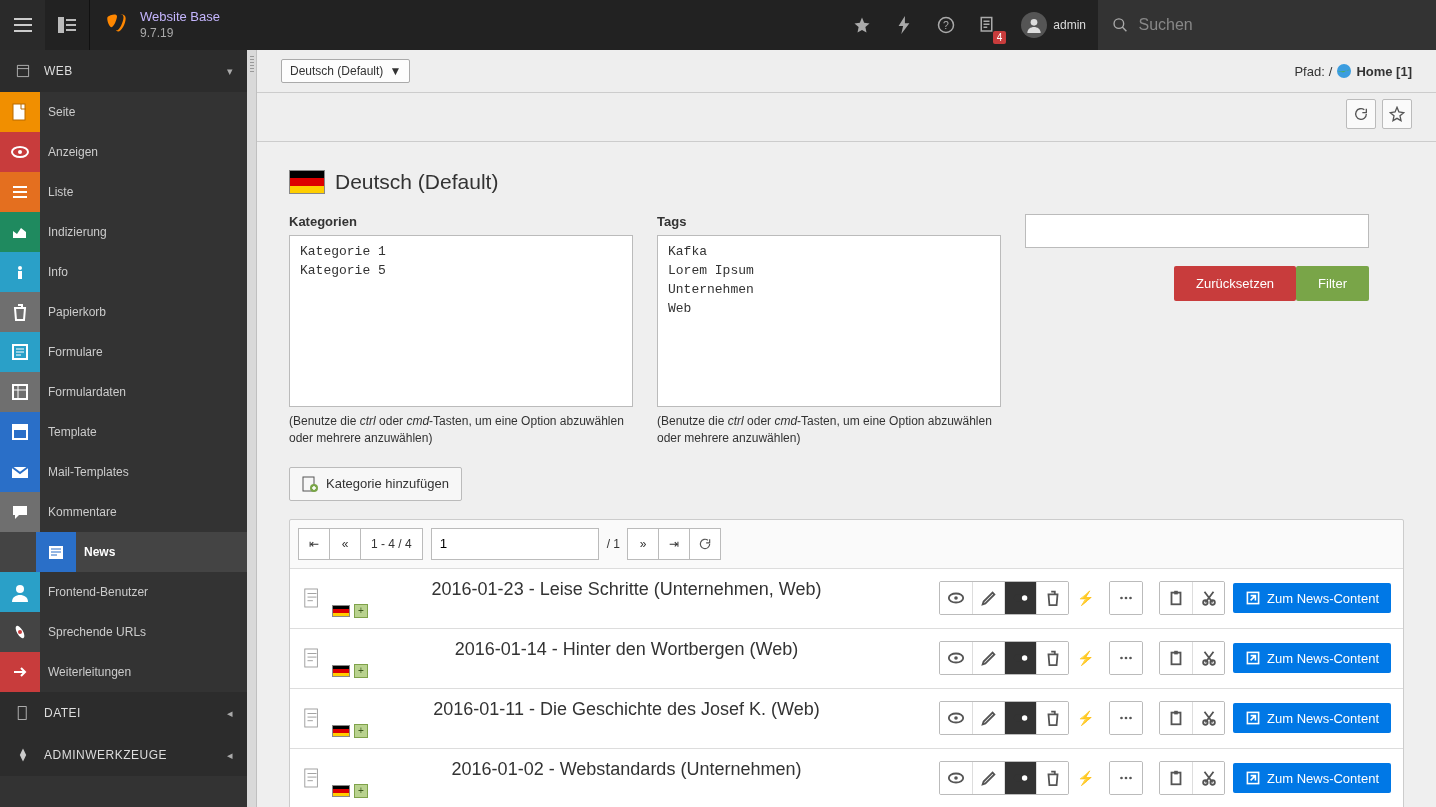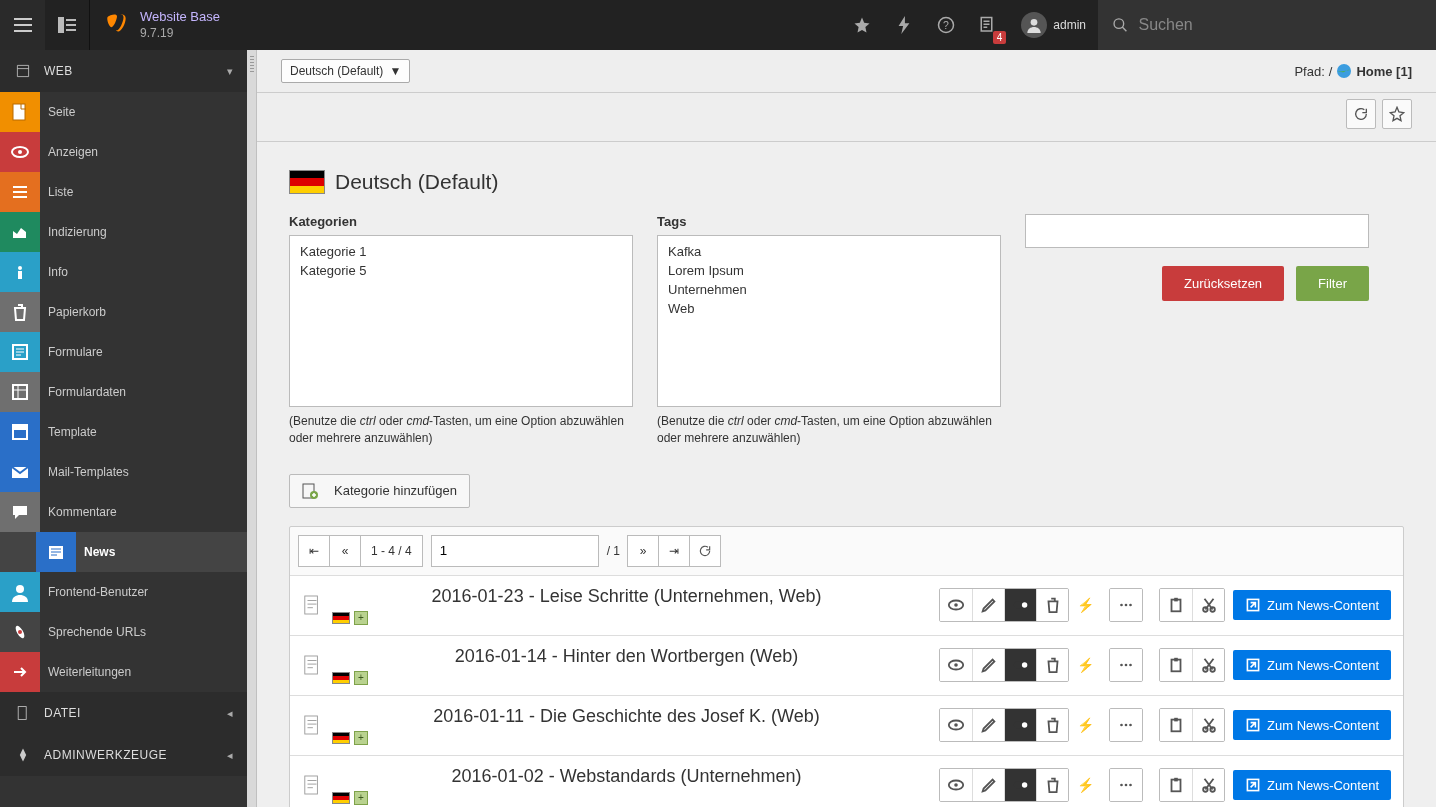--- a/index.html
+++ b/index.html
@@ -51,30 +51,30 @@
   
   .content { padding:28px 32px;}
   .sec-title { display:flex; align-items:center; gap:10px; font-size:21px; font-weight:normal; margin-bottom:20px;}
   .flag-de { width:36px; height:24px; background:linear-gradient(#000 0 33.3%, #dd0000 33.3% 66.6%, #ffce00 66.6% 100%); border:1px solid #888;}
   .flag-sm { width:18px; height:12px; background:linear-gradient(#000 0 33.3%, #dd0000 33.3% 66.6%, #ffce00 66.6% 100%); border:1px solid #888; display:inline-block; vertical-align:middle;}
 
   .filter-row { display:flex; gap:24px; }
   .filter-col { display:flex; flex-direction:column; }
   .filter-col label { font-weight:bold; font-size:13px; margin-bottom:6px;}
   .multiselect { border:1px solid #bbb; background:#fff; width:344px; height:172px; padding:6px; font-size:13px; overflow:auto;}
-  .multiselect .opt { padding:2px 4px; cursor:pointer;}
+  .multiselect .opt { padding:2px 4px; cursor:pointer;font-family:Liberation Mono, monospace;}
   .help { font-size:12px; color:#333; width:344px; margin-top:6px; line-height:1.4;}
   .help .k { font-style:italic;}
   .search-field { border:1px solid #bbb; background:#fff; width:344px; height:34px; padding:4px 8px; font-size:13px;}
-  .btn-row { display:flex; gap:12px; margin-top:18px; justify-content:flex-end; width:344px;}
+  .btn-row { display:flex; margin-top:18px; justify-content:flex-end; width:344px;}
   .btn { border:none; padding:10px 22px; font-size:13px; color:#fff; cursor:pointer; border-radius:2px;}
   .btn-danger { background:#c83c3c;}
   .btn-success { background:#79a548;}
 
-  .add-cat { margin-top:27px; border:1px solid #bbb; background:#f7f7f7; padding:8px 12px; font-size:13px; display:inline-flex; align-items:center; gap:16px; cursor:pointer; border-radius:2px;}
+  .add-cat { margin-top:20px; border:1px solid #bbb; background:#f7f7f7; padding:8px 12px; font-size:13px; display:inline-flex; align-items:center; gap:8px; cursor:pointer; border-radius:2px;}
 
   
   .records { margin-top:18px; border:1px solid #ccc; border-radius:2px; background:#fafafa;}
   .pager { display:flex; align-items:center; gap:0; padding:8px; }
   .pager .pbtn { border:1px solid #bbb; background:#fff; width:32px; height:32px; display:flex;align-items:center;justify-content:center; cursor:pointer; margin-left:-1px;}
   .pager .pbtn:first-child{margin-left:0;}
   .pager .range { border:1px solid #bbb; background:#fff; height:32px; padding:0 10px; display:flex; align-items:center; margin-left:-1px;}
   .pager .pinput { border:1px solid #bbb; height:32px; width:168px; padding:0 8px; margin-left:8px;}
   .pager .ptotal { padding:0 8px;}
   .row { display:flex; align-items:center; padding:10px 12px; border-top:1px solid #ddd; background:#fff; gap:10px; min-height:54px;}

